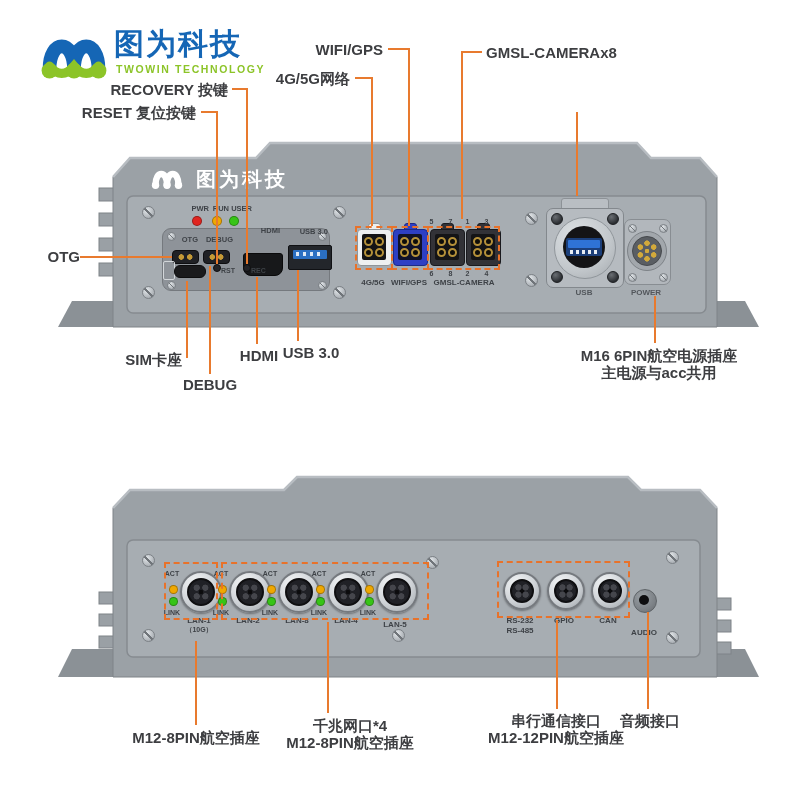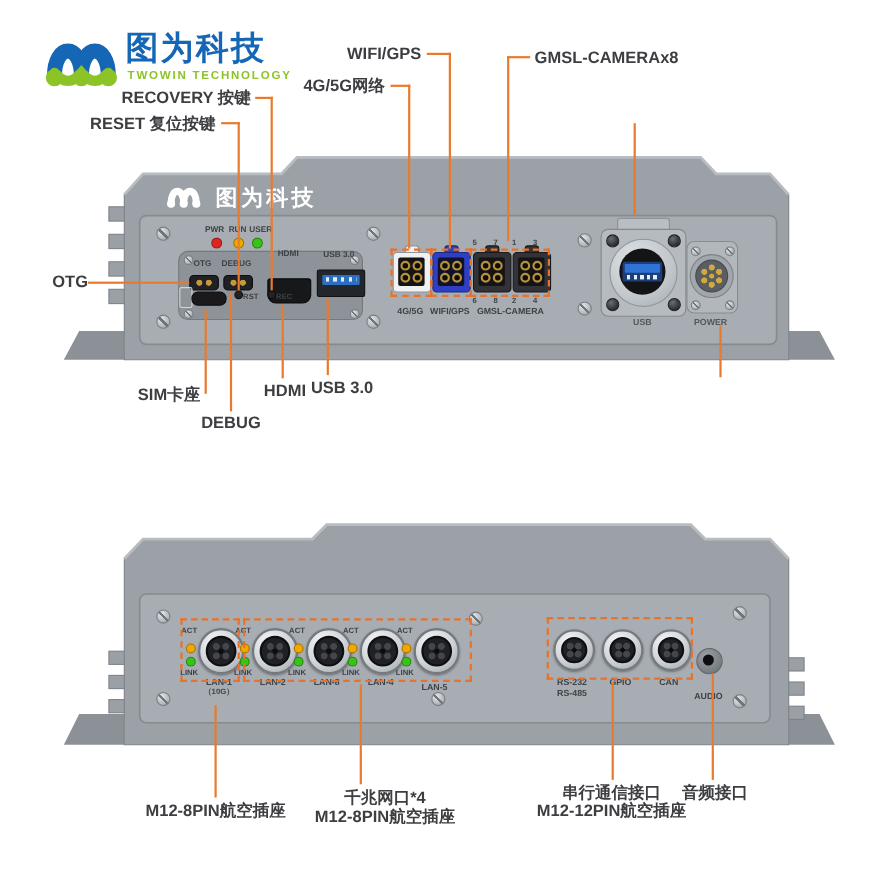--- a/index.html
+++ b/index.html
@@ -8,21 +8,21 @@
   .abs{position:absolute;}
   
   .callout{position:absolute;font-weight:700;font-size:15px;line-height:17px;color:#3d3e41;white-space:nowrap;}
   .c-r{text-align:right;} .c-c{text-align:center;} .c-l{text-align:left;}
   
   .lv{position:absolute;width:2px;background:#E87A2E;z-index:9;}
   .lh{position:absolute;height:2px;background:#E87A2E;z-index:9;}
   .dash{position:absolute;border:2px dashed #E8722A;z-index:8;}
   
   .dl{position:absolute;font-weight:700;color:#3e4247;text-align:center;white-space:nowrap;z-index:6;}
-  .f8{font-size:8px;line-height:9px;} .f7{font-size:7px;line-height:8px;} .f75{font-size:7.5px;line-height:8px;}
+  .f8{font-size:8px;line-height:9px;} .f7{font-size:7px;line-height:8px;} .f75{font-size:7.5px;line-height:8px;text-align:right;}
   
   .screw{position:absolute;width:11px;height:11px;border-radius:50%;border:1px solid #7c8186;z-index:5;
     background:linear-gradient(45deg,transparent 43%,#70757a 43% 57%,transparent 57%),
                radial-gradient(circle at 35% 30%,#e3e7ea,#aeb3b8 70%,#8b9095);}
   .screw.sm{width:7px;height:7px;}
   .dscrew{position:absolute;width:10px;height:10px;border-radius:50%;border:1px solid #1d1f22;z-index:6;
     background:radial-gradient(circle at 35% 30%,#6a6e73,#2c2f33 70%);}
   
   .led{position:absolute;width:8px;height:8px;border-radius:50%;border:1px solid rgba(0,0,0,.3);z-index:6;}
   .led.sm{width:7px;height:7px;}
@@ -320,20 +320,24 @@
   <div class="callout c-r" style="left:40px;top:104px;width:156px">RESET 复位按键</div>
   <div class="callout c-r" style="left:60px;top:81px;width:168px">RECOVERY 按键</div>
   <div class="callout c-r" style="left:220px;top:70px;width:130px">4G/5G网络</div>
   <div class="callout c-r" style="left:250px;top:41px;width:133px">WIFI/GPS</div>
   <div class="callout c-l" style="left:486px;top:44px;width:200px">GMSL-CAMERAx8</div>
   <div class="callout c-r" style="left:30px;top:248px;width:50px">OTG</div>
   <div class="callout c-r" style="left:100px;top:351px;width:82px">SIM卡座</div>
   <div class="callout c-c" style="left:160px;top:376px;width:100px">DEBUG</div>
   <div class="callout c-c" style="left:219px;top:347px;width:80px">HDMI</div>
   <div class="callout c-c" style="left:271px;top:344px;width:80px">USB 3.0</div>
+  <div class="callout c-c" style="left:569px;top:347px;width:180px">
+    <div>M16 6PIN航空电源插座</div>
+    <div>主电源与acc共用</div>
+  </div>
   <div class="callout c-c" style="left:106px;top:729px;width:180px">
     <div>M12-8PIN航空插座</div>
   </div>
   <div class="callout c-c" style="left:260px;top:717px;width:180px">
     <div>千兆网口*4</div>
     <div>M12-8PIN航空插座</div>
   </div>
   <div class="callout c-c" style="left:465px;top:712px;width:182px">
     <div>串行通信接口</div>
     <div>M12-12PIN航空插座</div>

